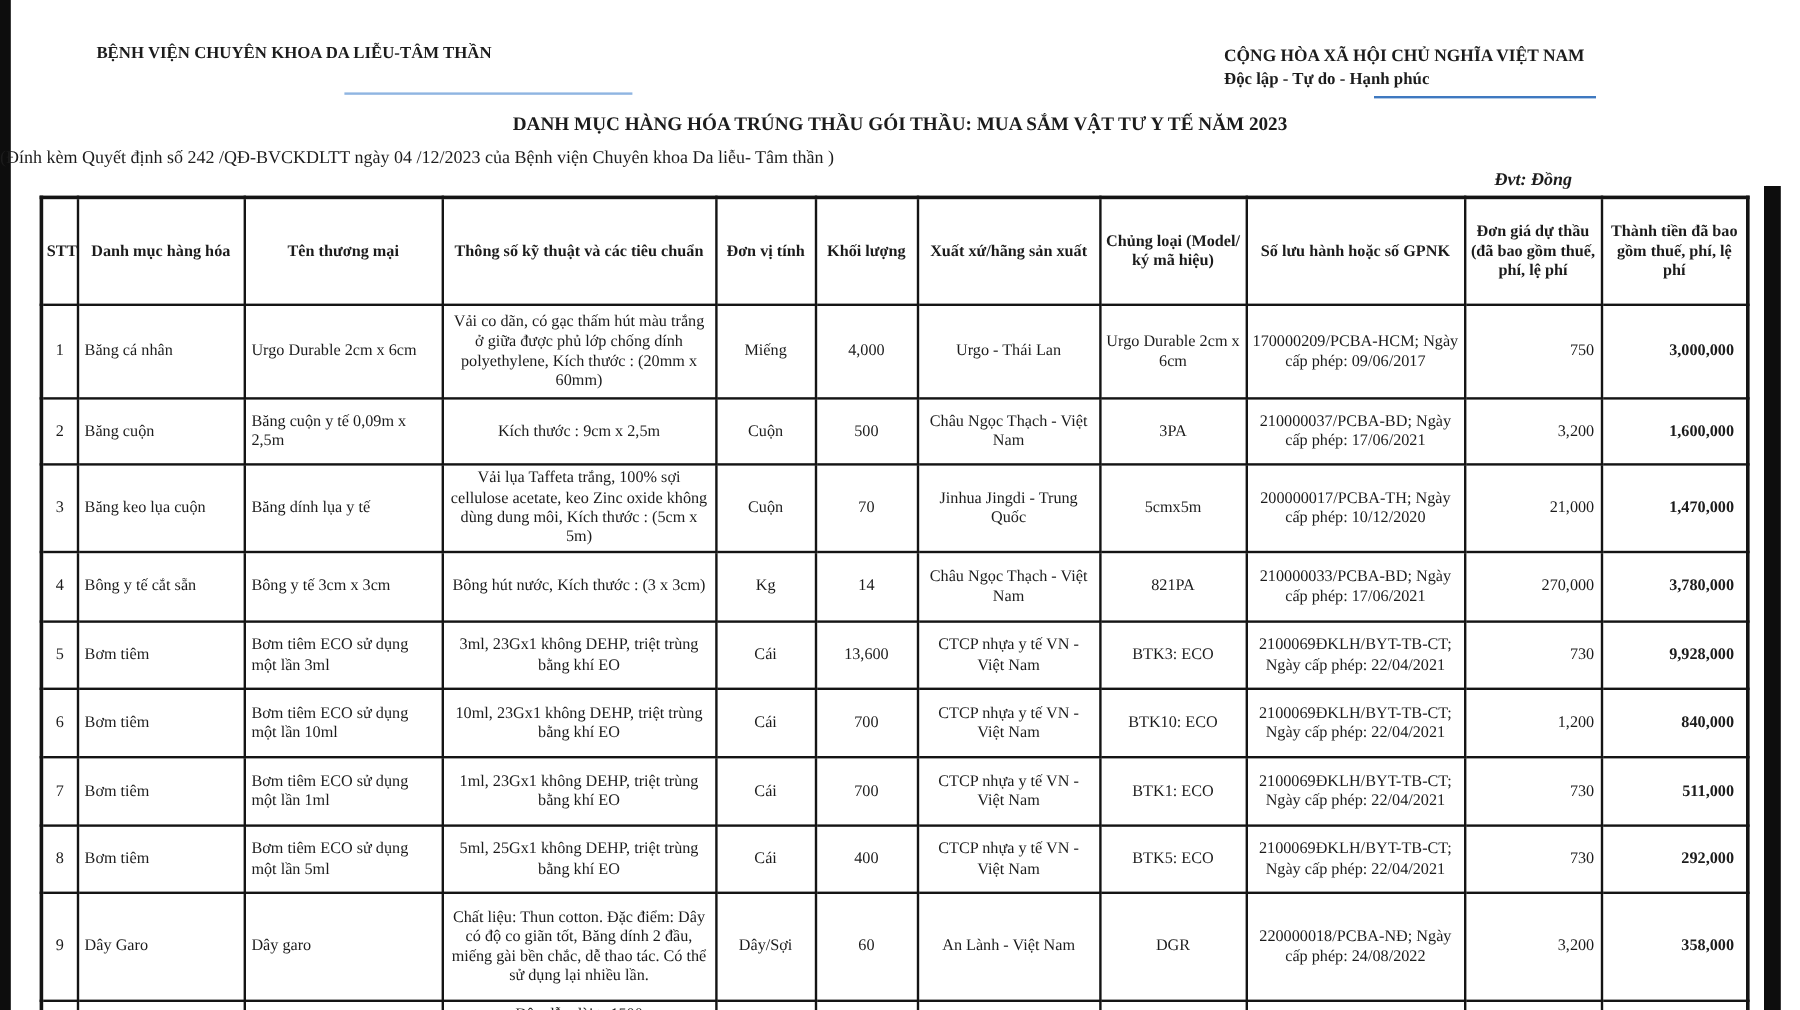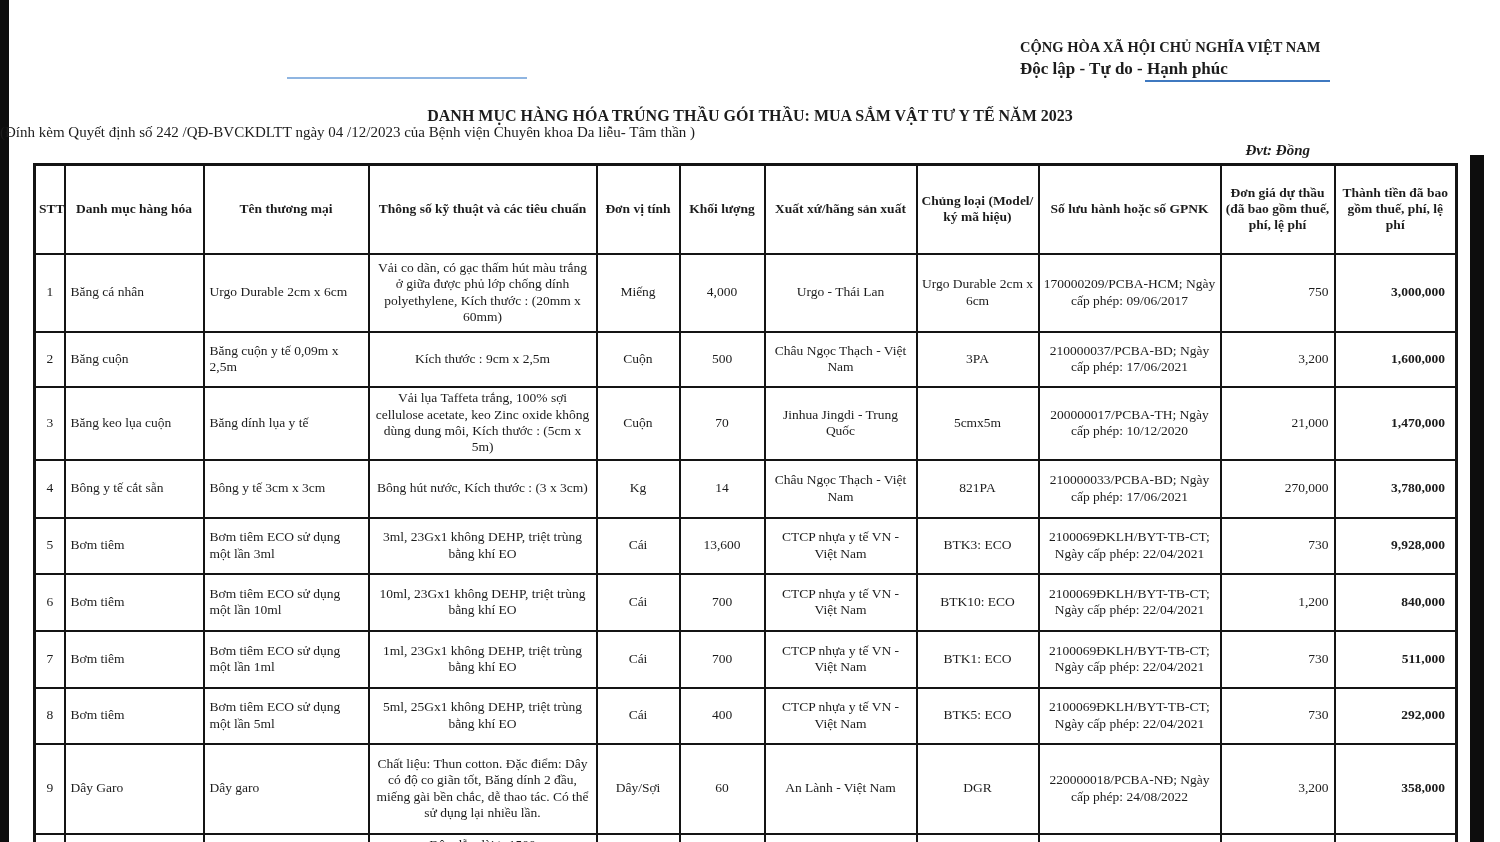--- a/index.html
+++ b/index.html
@@ -9,26 +9,26 @@
     font-family:"Liberation Serif","DejaVu Serif",serif;
   }
   .edge-bar-left{position:absolute;left:0;top:0;width:9px;height:842px;background:#0d0d0d;}
   .edge-bar-right{position:absolute;left:1470px;top:155px;width:14px;height:687px;background:#0d0d0d;}
 
   .org-left{position:absolute;left:20px;top:36px;width:450px;text-align:center;line-height:1.3;}
   .org-left .l1{font-size:14px;}
   .org-left .l2{font-size:14px;font-weight:bold;}
   .org-right{position:absolute;left:1020px;top:38px;width:450px;text-align:left;line-height:1.35;}
   .org-right .l1{font-size:14.5px;font-weight:bold;}
-  .org-right .l2{font-size:17px;font-weight:bold;}
+  .org-right .l2{font-size:14px;font-weight:bold;}
   .rule-left{position:absolute;left:287px;top:77px;width:240px;height:2px;background:#8fb5e1;}
   .rule-right{position:absolute;left:1145px;top:80px;width:185px;height:2px;background:#3f79c0;}
 
   .doc-title{position:absolute;left:0;top:95px;width:1500px;text-align:center;
-    font-size:16px;font-weight:bold;margin-top:12px;}
+    font-size:16px;font-weight:bold;}
   .doc-subtitle{position:absolute;left:0;top:124px;width:1490px;
     font-size:15px;}
   .dvt{position:absolute;right:190px;top:142px;font-size:15px;font-style:italic;font-weight:bold;}
 
   table.main{
     position:absolute;left:33px;top:163px;width:1422px;
     border-collapse:collapse;table-layout:fixed;
     border:3px solid #141414;
   }
   th,td{border:2px solid #141414;line-height:1.22;overflow:hidden;}
@@ -51,20 +51,21 @@
   tbody tr:nth-child(10){height:55px;}
   tbody tr:last-child td{vertical-align:top;padding-top:2px;}
 </style>
 </head>
 <body>
 
 <div class="edge-bar-left"></div>
 <div class="edge-bar-right"></div>
 
 <div class="org-left">
+  <div class="l2">BỆNH VIỆN CHUYÊN KHOA DA LIỄU-TÂM THẦN</div>
 </div>
 <div class="rule-left"></div>
 
 <div class="org-right">
   <div class="l1">CỘNG HÒA XÃ HỘI CHỦ NGHĨA VIỆT NAM</div>
   <div class="l2">Độc lập - Tự do - Hạnh phúc</div>
 </div>
 <div class="rule-right"></div>
 
 <div class="doc-title">DANH MỤC HÀNG HÓA TRÚNG THẦU GÓI THẦU: MUA SẮM VẬT TƯ Y TẾ NĂM 2023</div>

